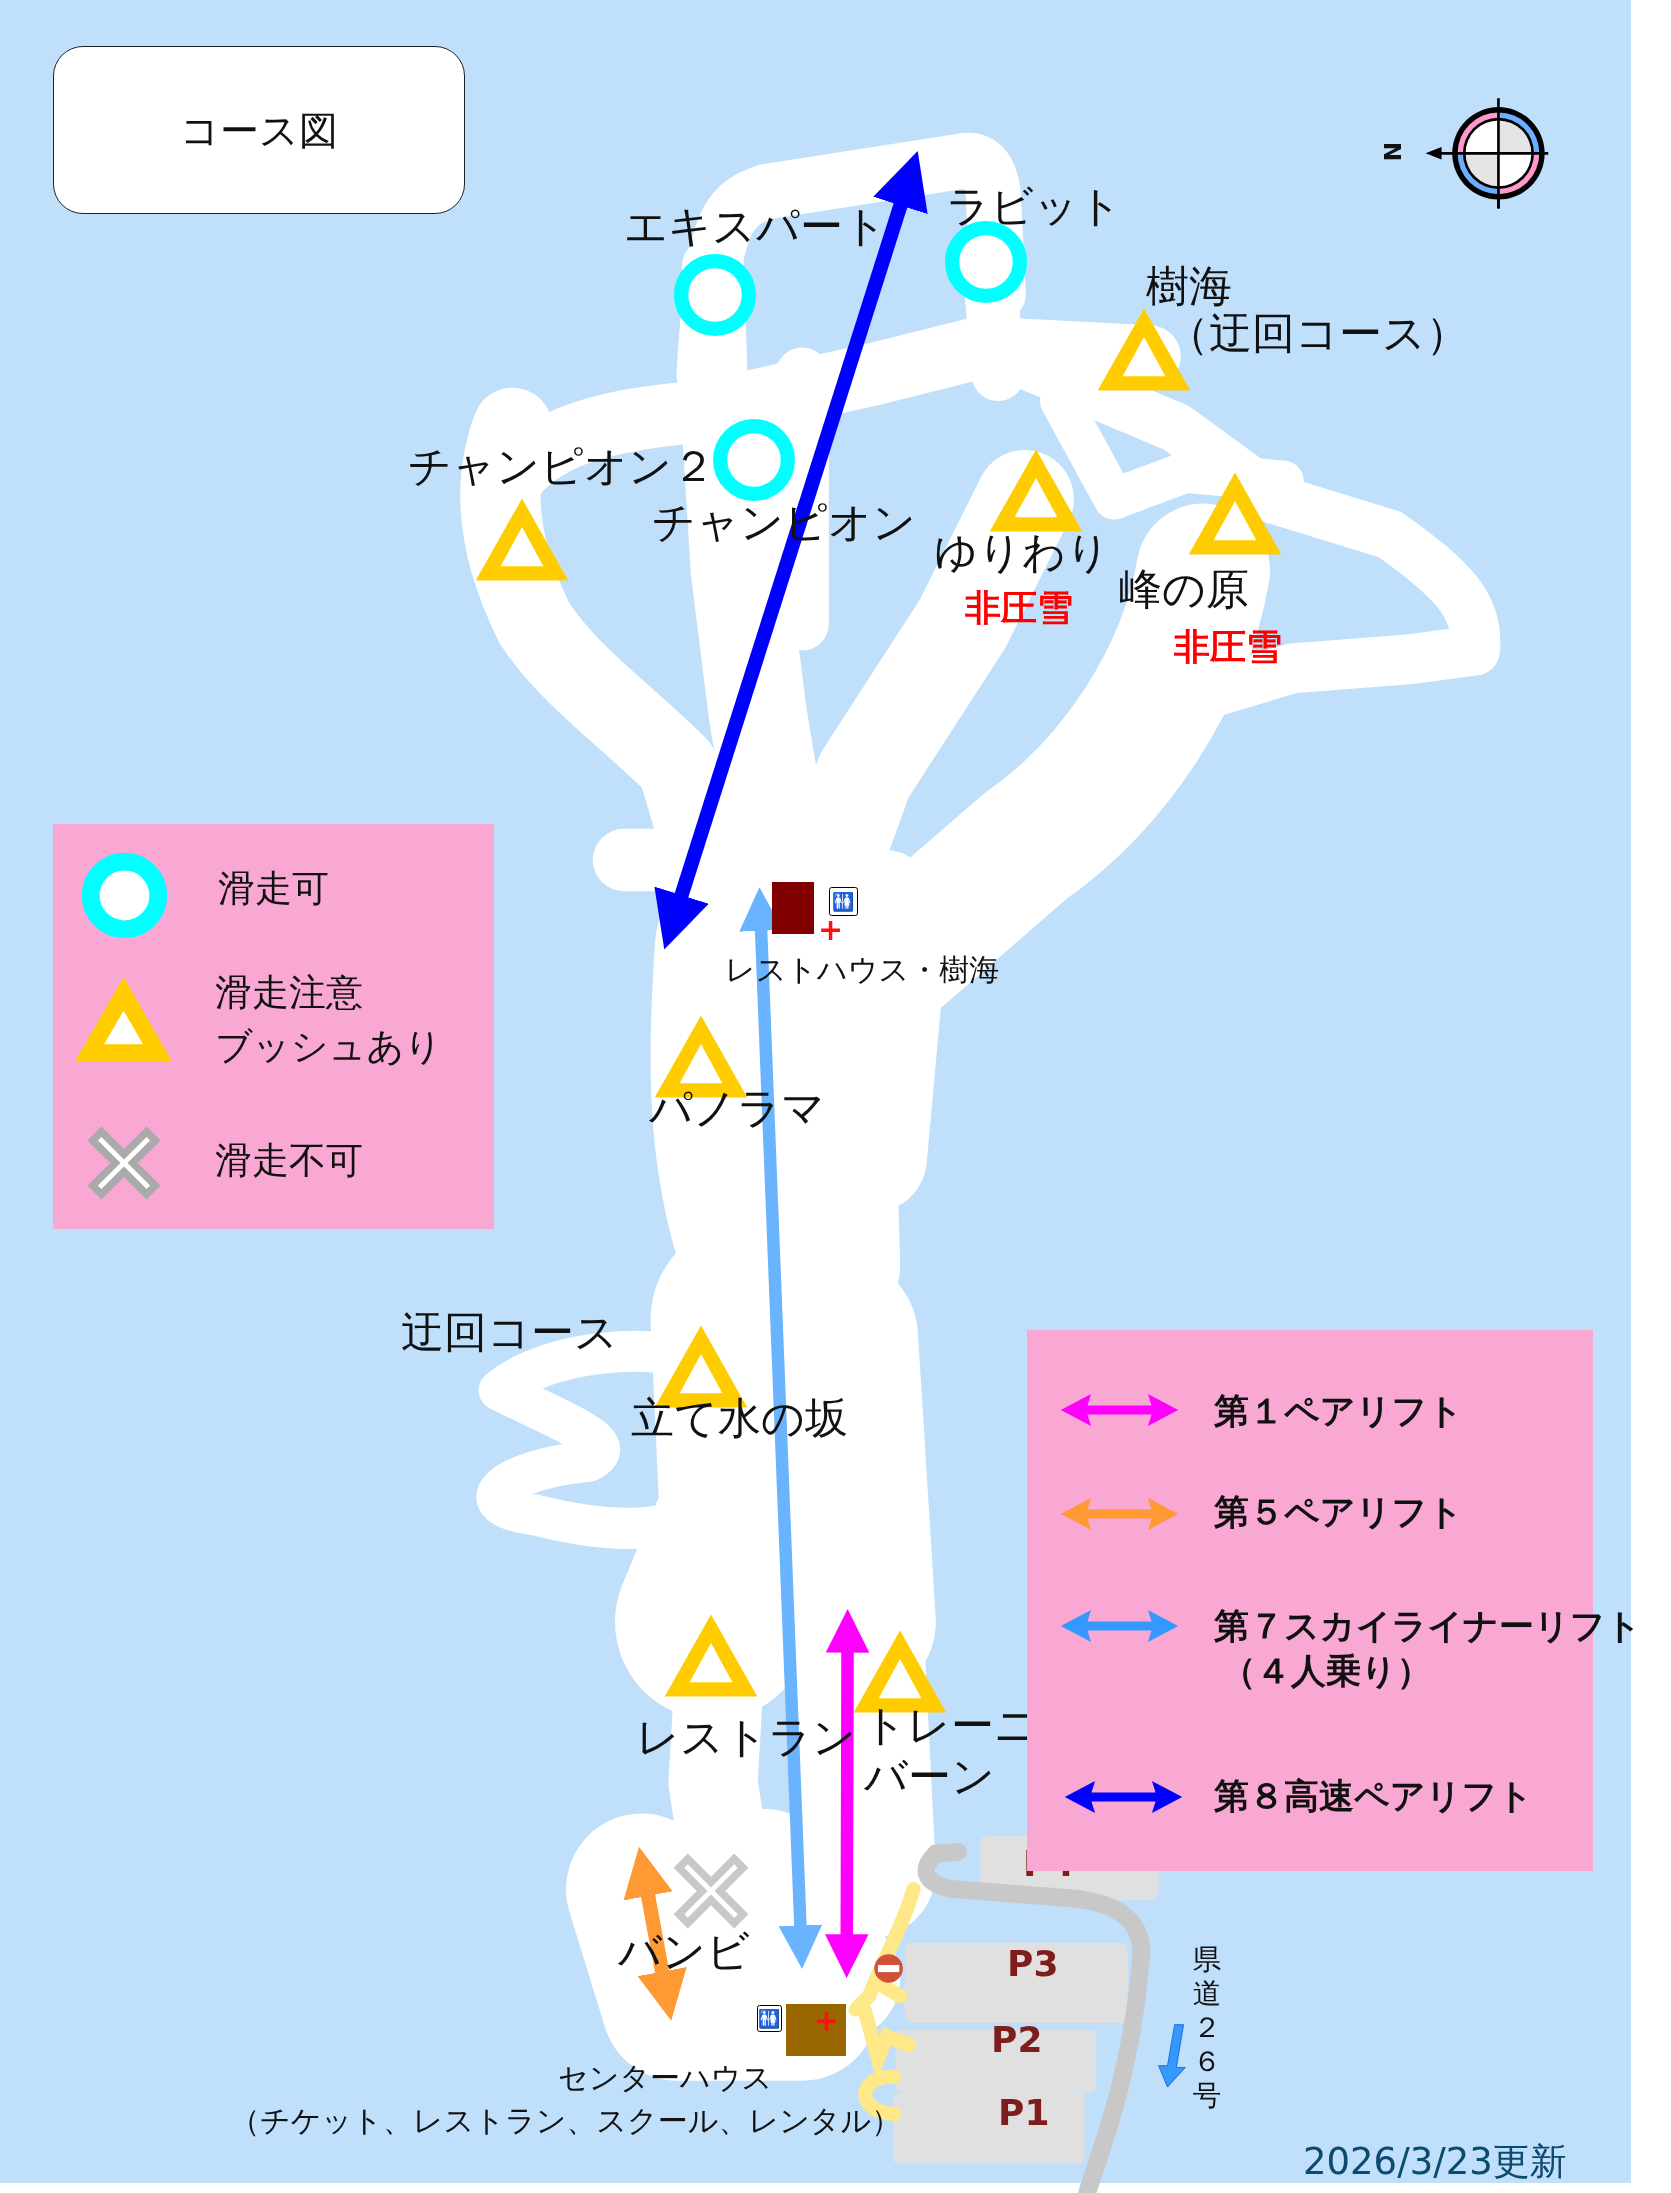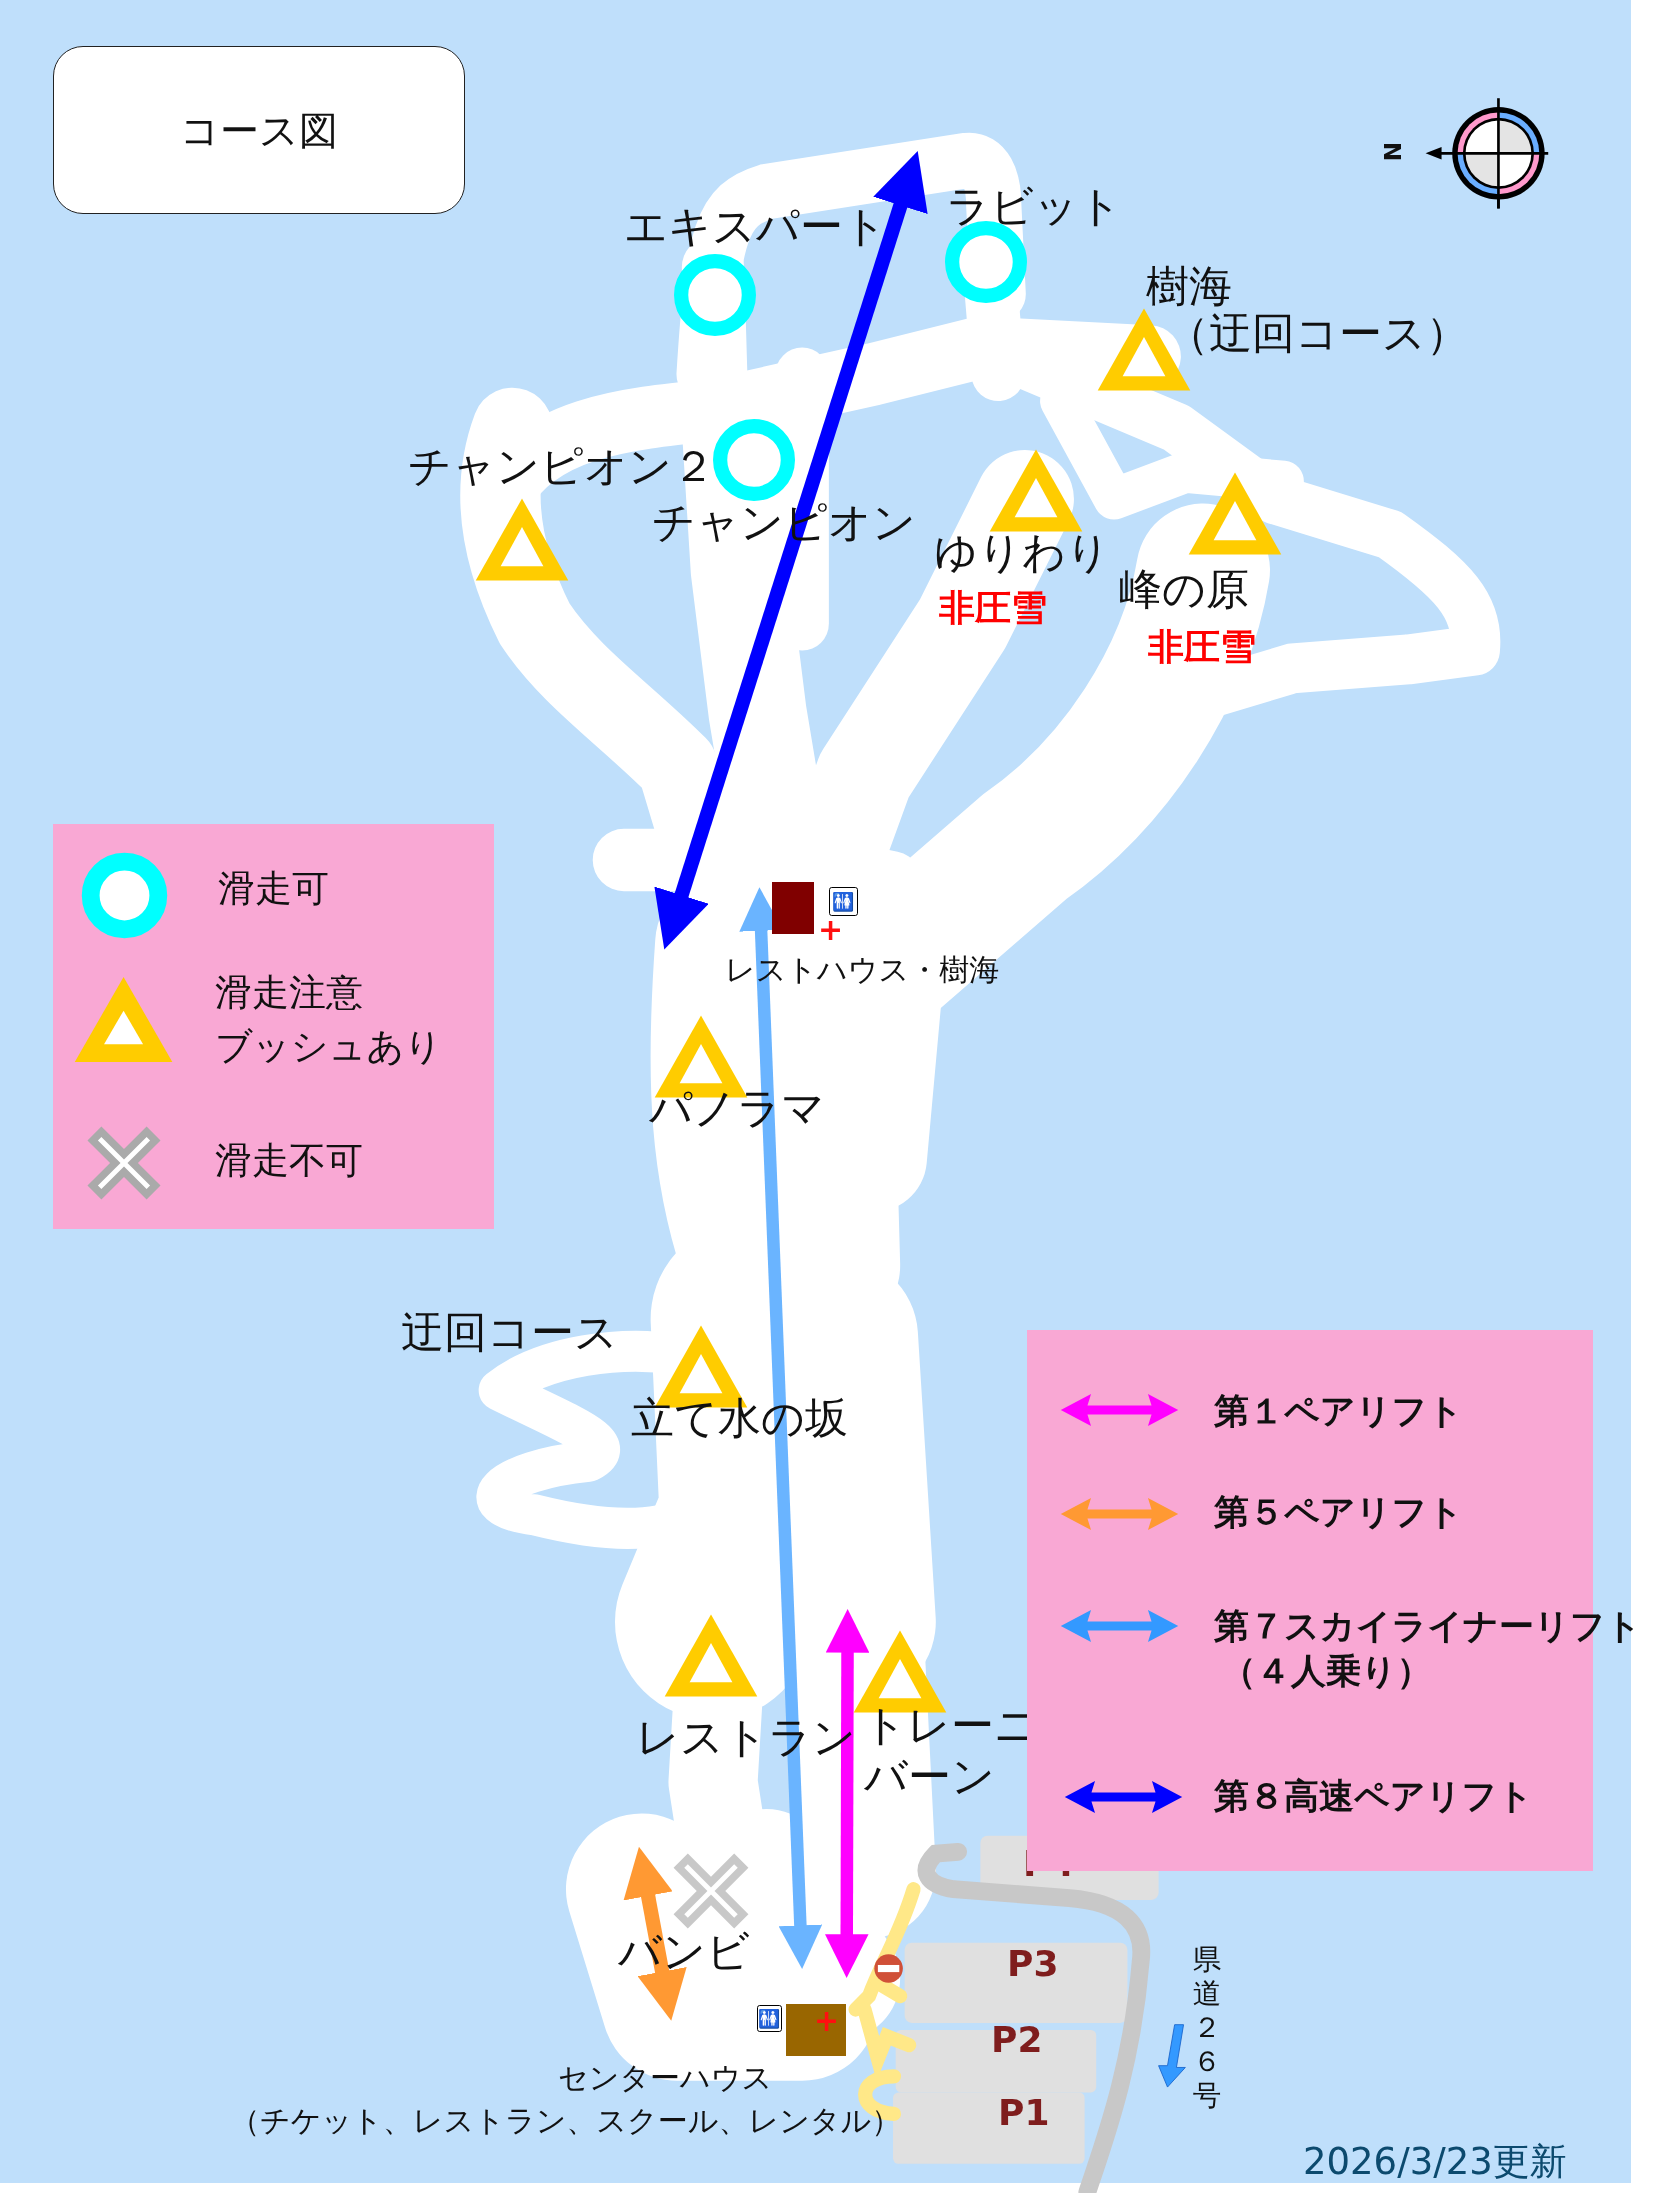--- a/index.html
+++ b/index.html
@@ -4,21 +4,21 @@
 <style>
   html, body { margin:0; padding:0; }
   body { width:1672px; height:2194px; background:#ffffff; position:relative; overflow:hidden;
          font-family: "DejaVu Sans", "Liberation Sans", sans-serif; color:#111; }
   .map-bg { position:absolute; left:0; top:0; width:1631px; height:2183px; background:#bfdffb; }
   svg.trails { position:absolute; left:0; top:0; width:1672px; height:2194px; }
   .title-box { position:absolute; left:53px; top:46px; width:410px; height:166px; background:#fff;
                border:1.8px solid #222; border-radius:30px; display:flex; flex-direction:column;
                align-items:center; justify-content:center; font-size:39px; line-height:55px; }
   .lbl { position:absolute; white-space:nowrap; font-size:43px; line-height:39px; }
-  .lbl.red { color:#ff0000; font-weight:bold; font-size:36px; }
+  .lbl.red { color:#ff0000; font-weight:bold; font-size:36px;margin-left:26px; }
   .lbl.sm { font-size:30px; }
   .legend { position:absolute; background:#f9a8d4; }
   .legend-item { position:absolute; white-space:nowrap; font-size:37px; line-height:50px; }
   .lift-item { position:absolute; white-space:nowrap; font-size:35px; line-height:41px;font-weight:bold; }
   .mark { position:absolute; }
   .parking { position:absolute; color:#7f1d1d; font-weight:bold; font-size:36px; }
   .date { position:absolute; color:#0c4a6e; font-size:37px; white-space:nowrap; }
   .vtext { position:absolute; font-size:28.5px; line-height:34px; width:36px; text-align:center; }
   .house { position:absolute; }
   .restroom { position:absolute; width:27px; height:27px; border:1.8px solid #000; background:#fff; border-radius:2.7px;

